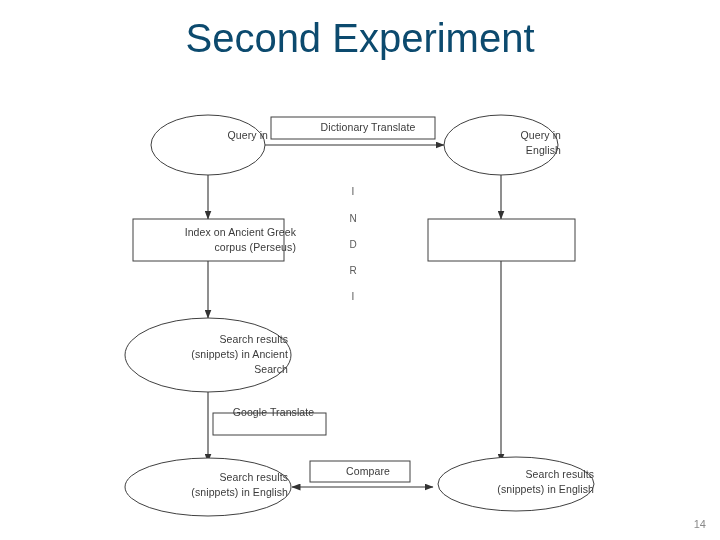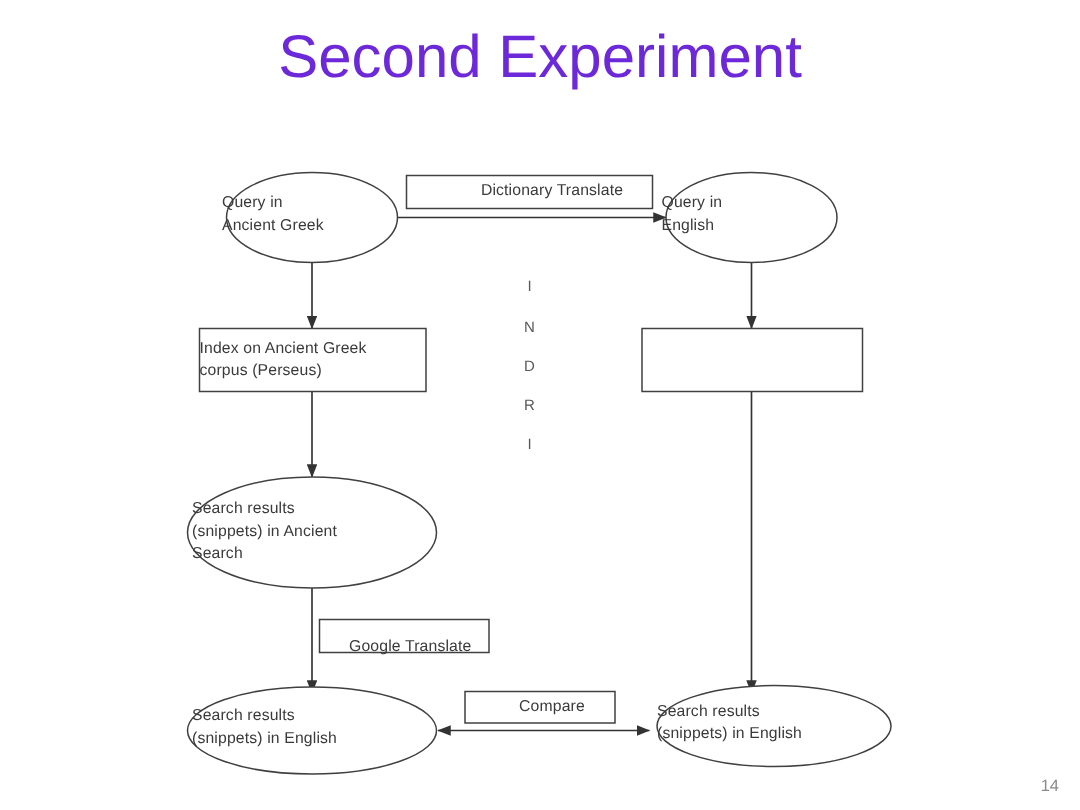--- a/index.html
+++ b/index.html
@@ -24,33 +24,33 @@
   }
   #slide-title {
     position: absolute;
     left: 0;
     top: 14px;
     width: 720px;
     text-align: center;
     font-size: 40px;
     font-weight: 400;
     line-height: 48px;
-    color: #6d28d9;
+    color: #0c4a6e;
     letter-spacing: 0px;
   }
   #diagram {
     position: absolute;
     left: 0;
     top: 0;
     width: 720px;
     height: 540px;
   }
   .node-label {
     position: absolute;
-    text-align: left;
+    text-align: right;
     font-size: 10.5px;
     line-height: 15px;
     color: #3a3a3a;
     pointer-events: none;
     letter-spacing: 0.1px;
   }
   .box-label {
     position: absolute;
     text-align: center;
     font-size: 10.5px;
@@ -121,21 +121,20 @@
 
     <ellipse cx="208" cy="487" rx="83" ry="29" fill="#ffffff" stroke="#404040" stroke-width="1"></ellipse>
 
     <rect x="310" y="461" width="100" height="21" fill="#ffffff" stroke="#404040" stroke-width="1"></rect>
 
     <ellipse cx="516" cy="484" rx="78" ry="27" fill="#ffffff" stroke="#404040" stroke-width="1"></ellipse>
   </svg>
 
   <div class="node-label" style="left:148px; top:128px; width:120px;">
     <div>Query in</div>
-    <div>Ancient Greek</div>
   </div>
 
   <div class="node-label" style="left:441px; top:128px; width:120px;">
     <div>Query in</div>
     <div>English</div>
   </div>
 
   <div class="box-label" style="left:287px; top:120px; width:162px;">
     <span>Dictionary Translate</span>
   </div>
@@ -145,21 +144,21 @@
     <div>corpus (Perseus)</div>
   </div>
 
 
   <div class="node-label" style="left:128px; top:332px; width:160px;">
     <div>Search results</div>
     <div>(snippets) in Ancient</div>
     <div>Search</div>
   </div>
 
-  <div class="box-label" style="left:213px; top:424px; width:121px;text-align:center;">
+  <div class="box-label" style="left:213px; top:405px; width:121px;text-align:center;">
     <span>Google Translate</span>
   </div>
 
   <div class="node-label" style="left:128px; top:470px; width:160px;">
     <div>Search results</div>
     <div>(snippets) in English</div>
   </div>
 
   <div class="box-label" style="left:310px; top:464px; width:116px;">
     <span>Compare</span>

